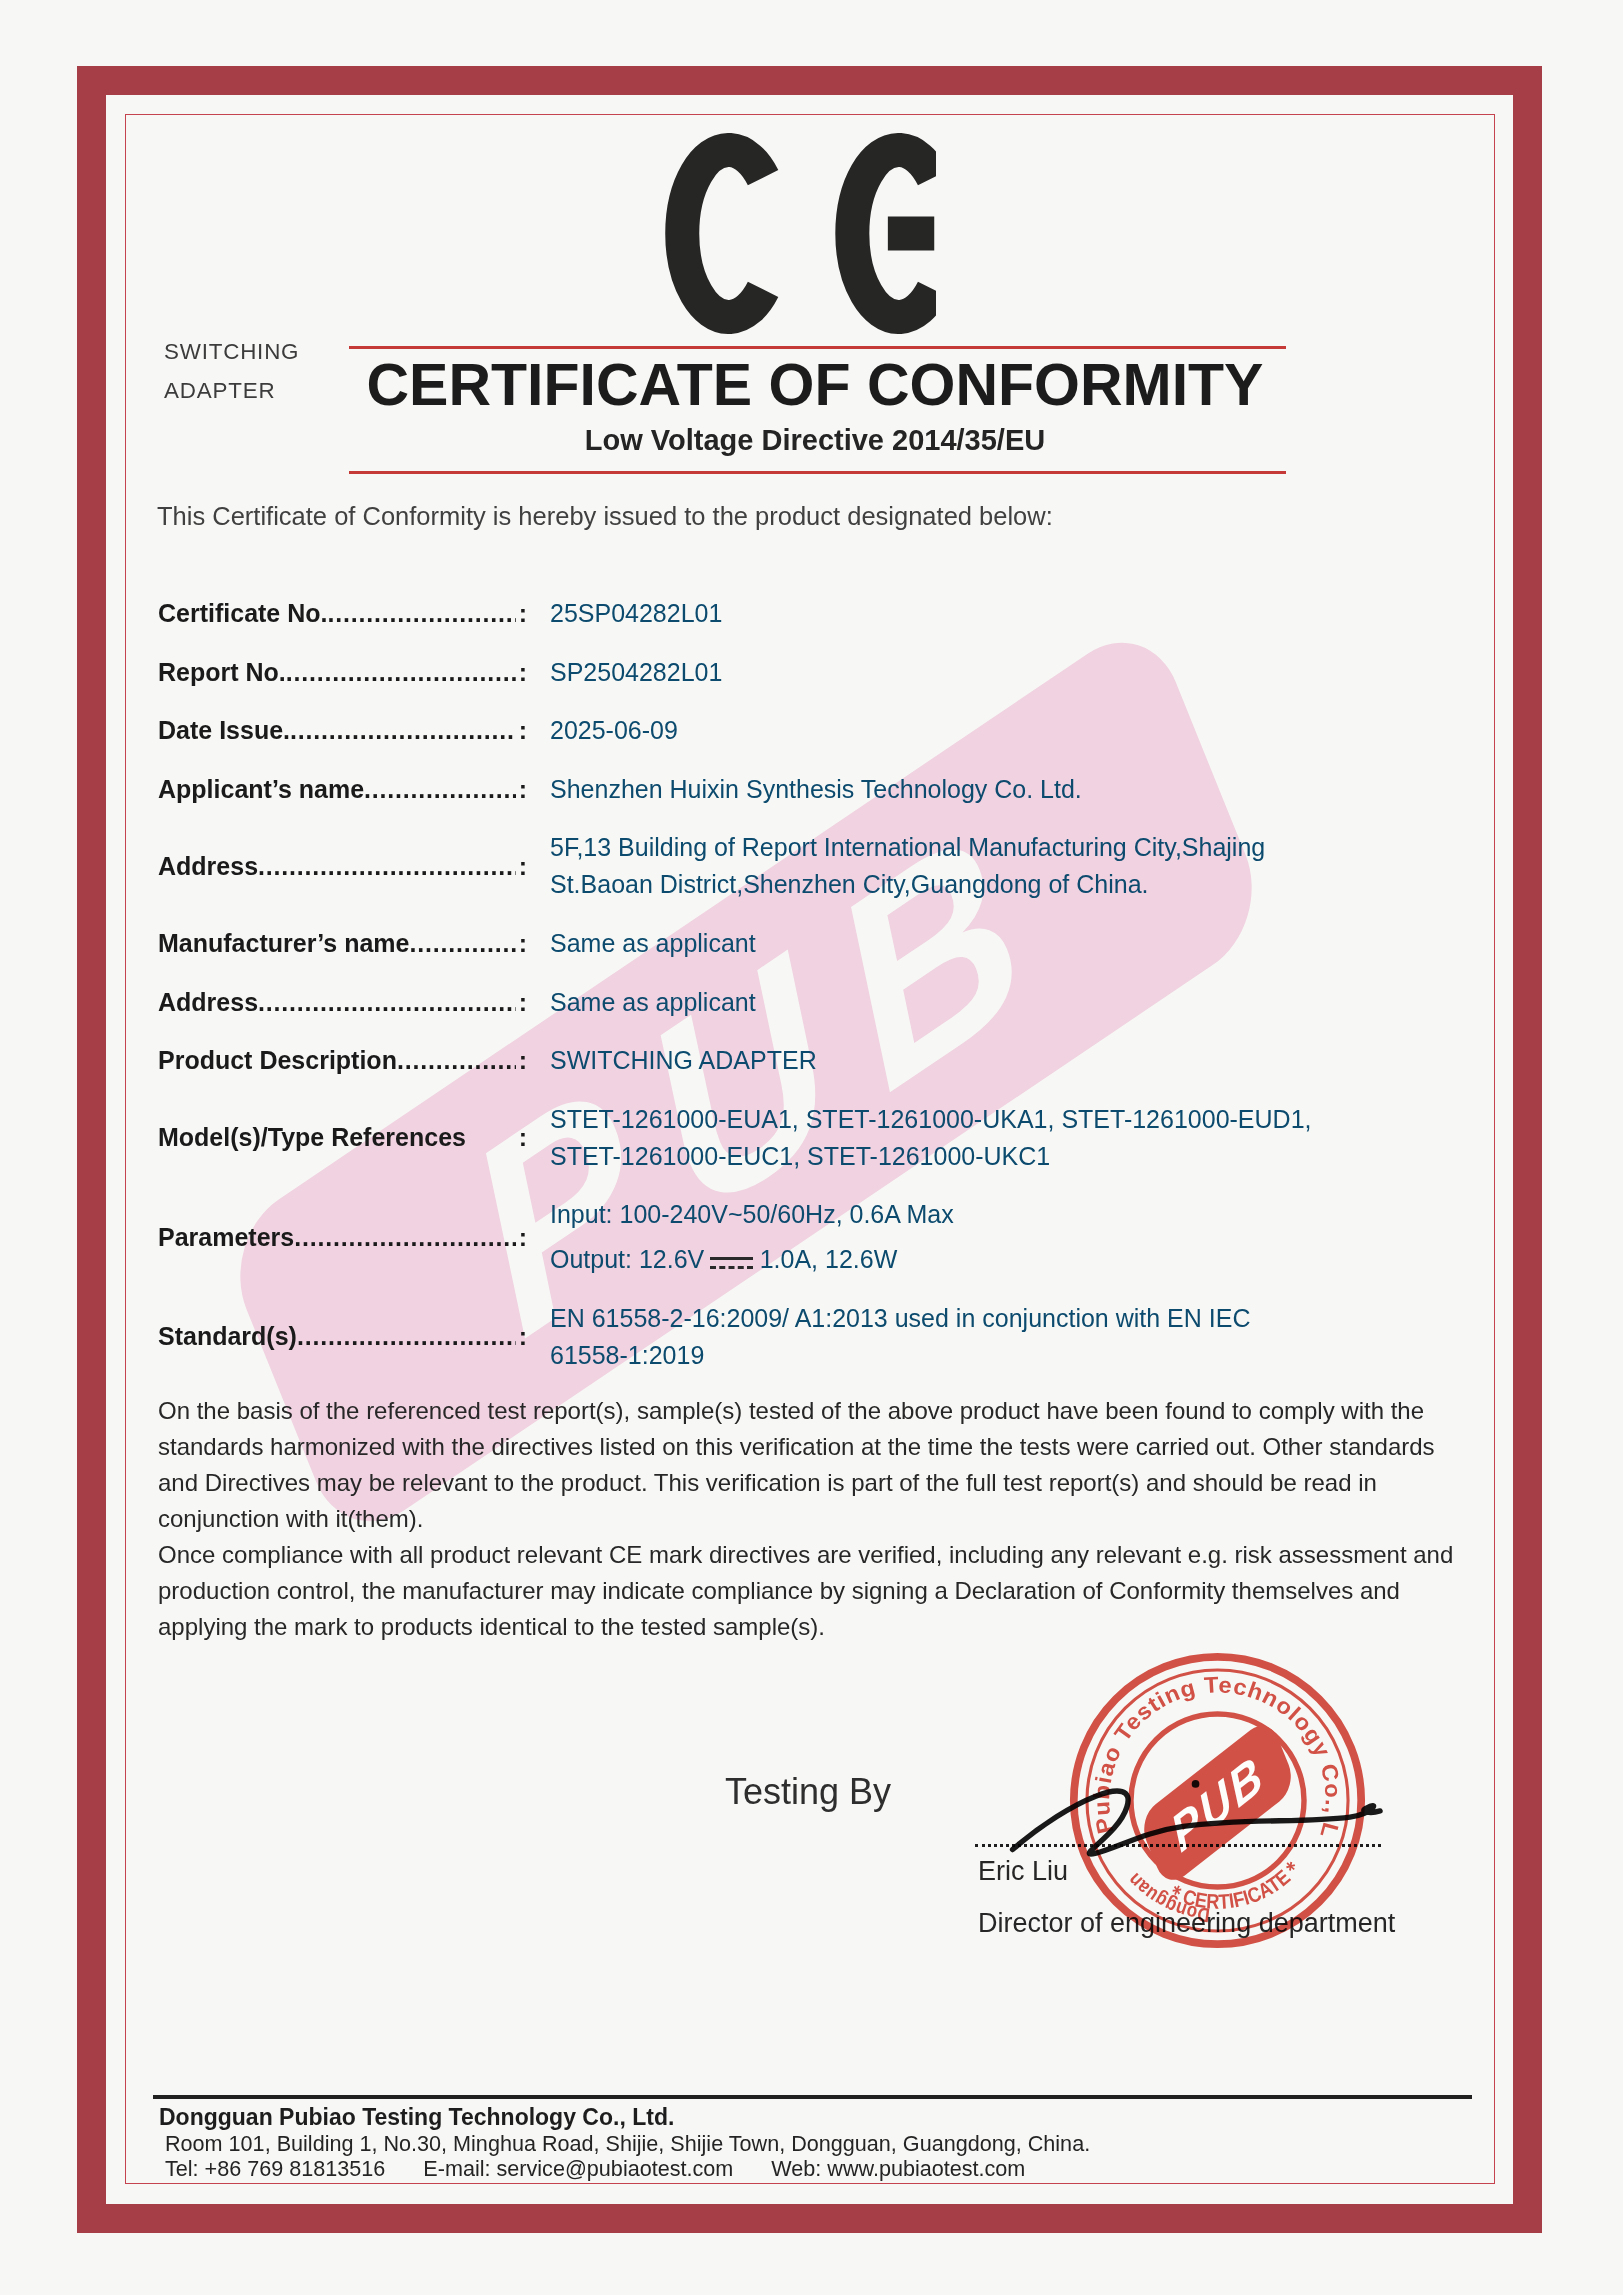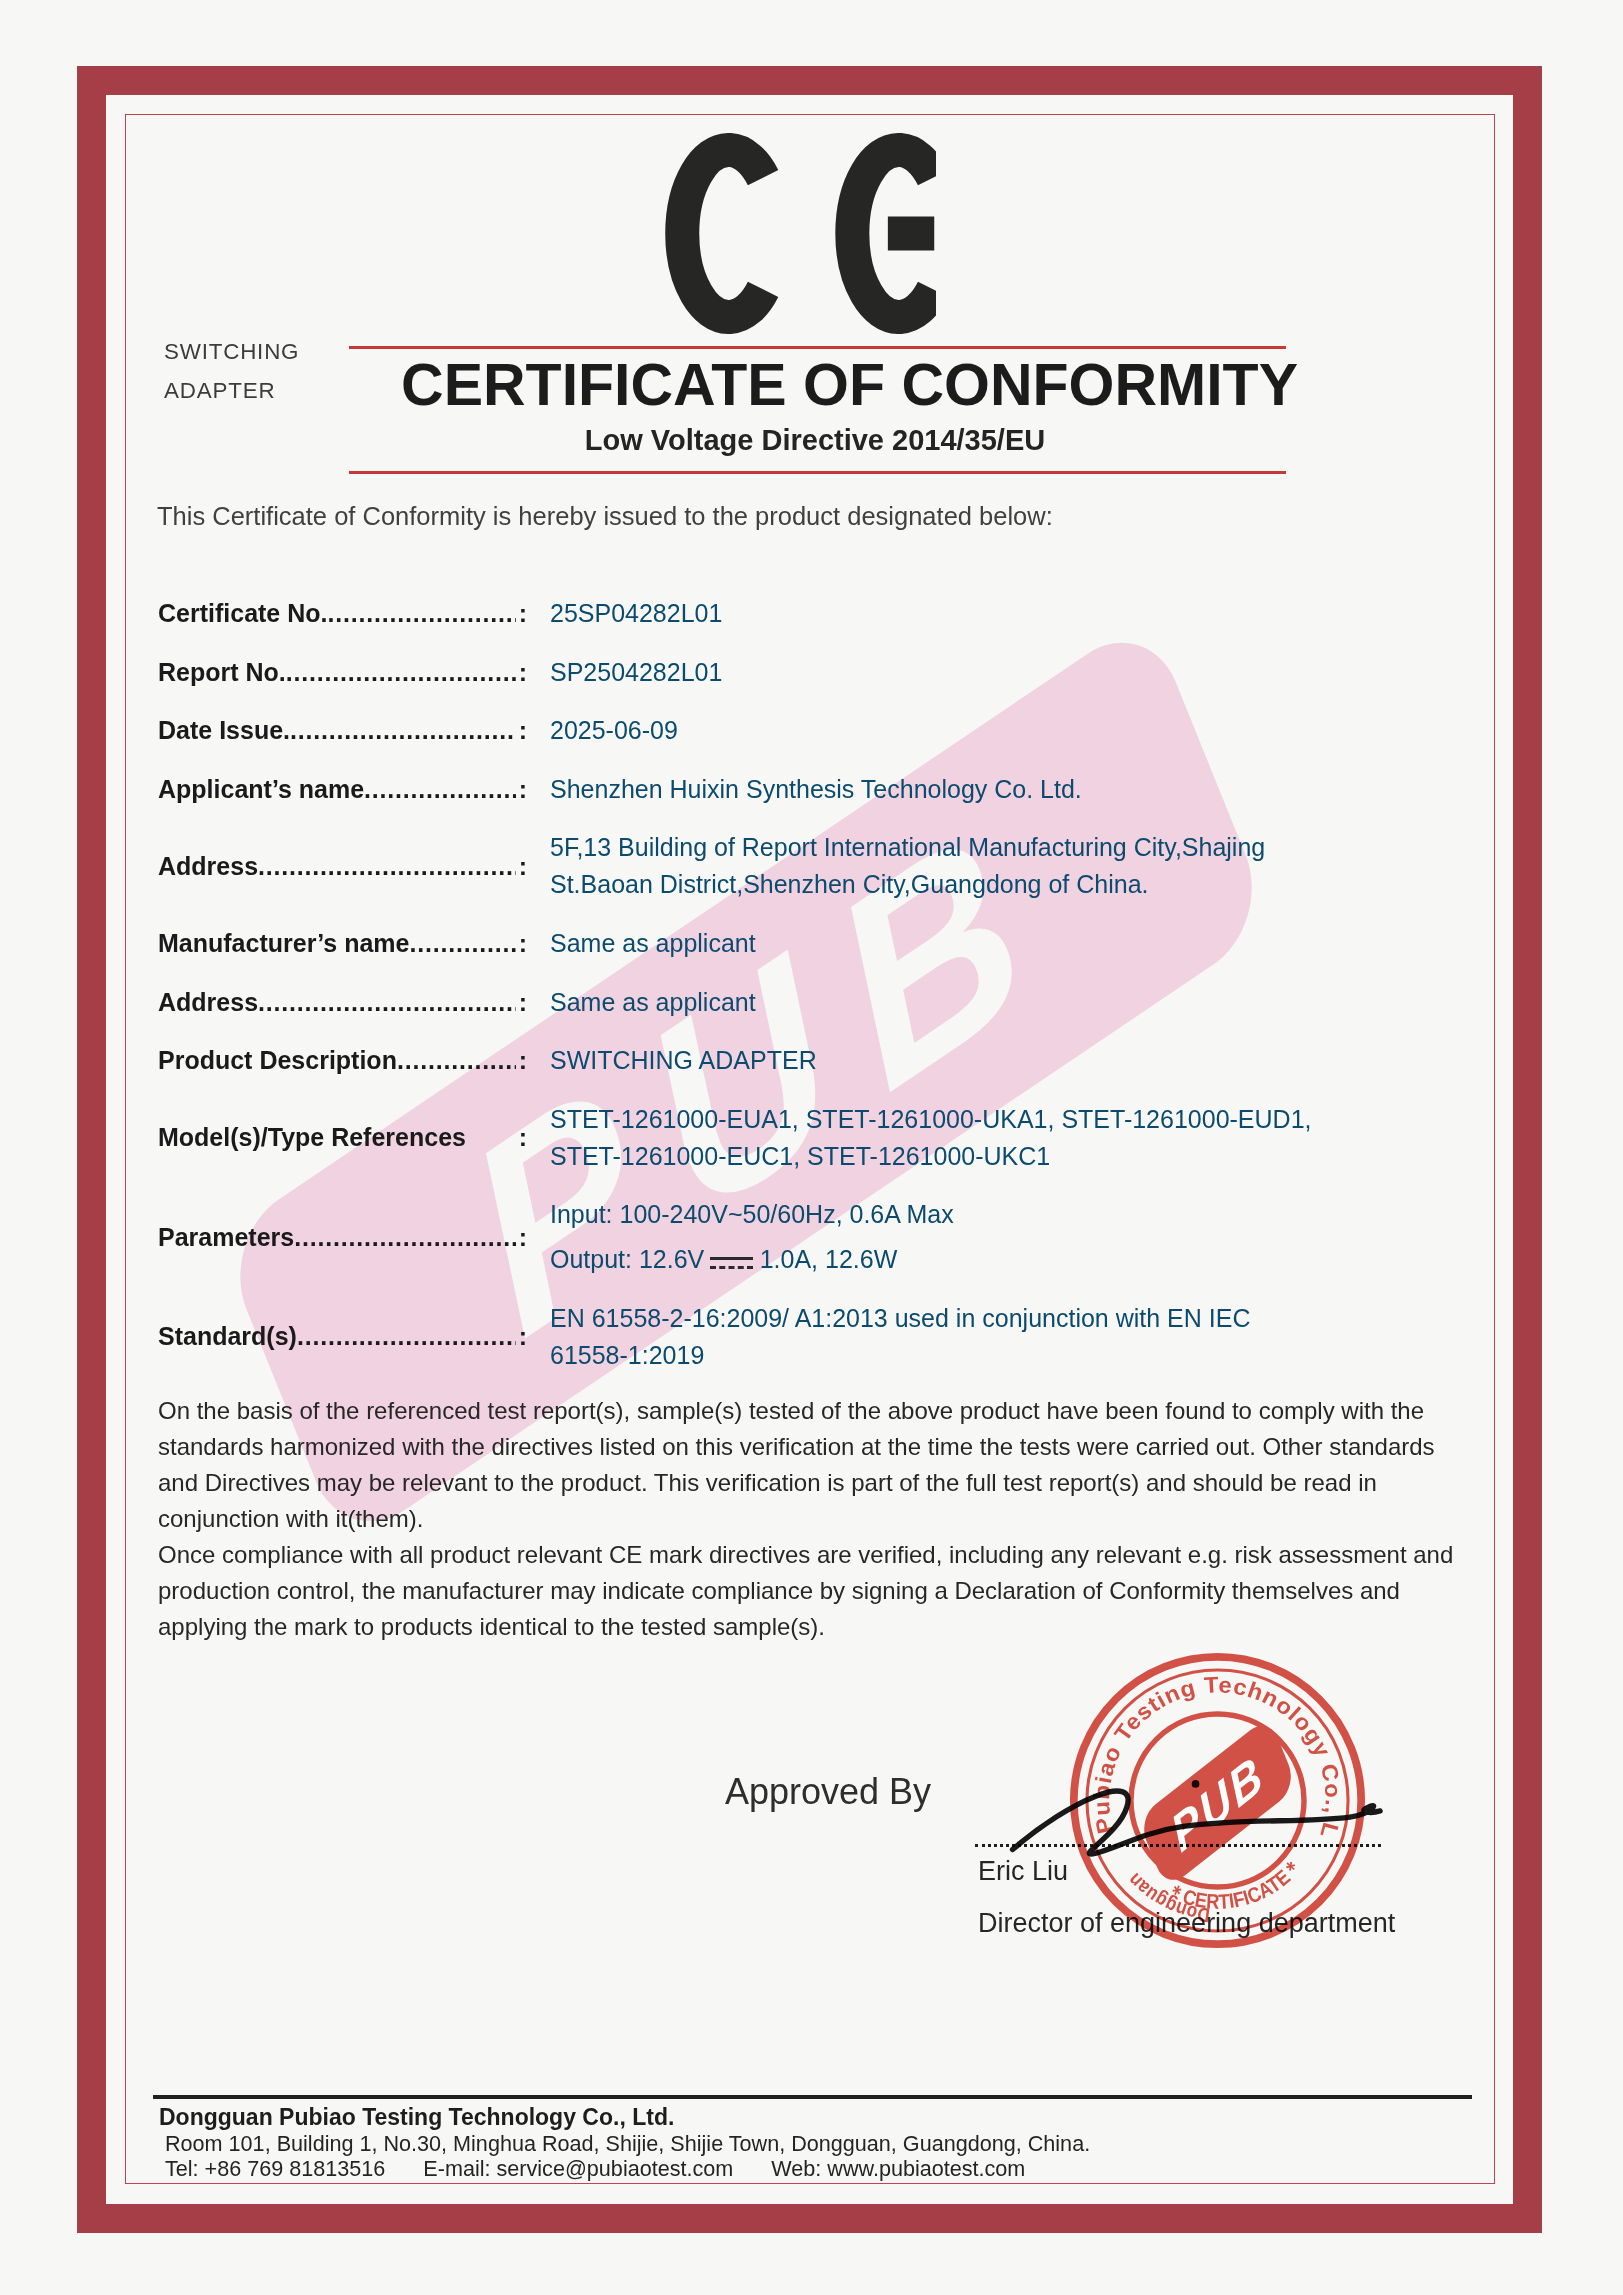--- a/index.html
+++ b/index.html
@@ -43,21 +43,21 @@
   .ce path{stroke:#262624;fill:none;}
   .product-type{
     position:absolute;left:164px;top:332px;
     font-size:22.4px;line-height:39px;color:#3c3c3c;letter-spacing:0.8px;
   }
   .rule{position:absolute;height:3.1px;background:var(--rule-red,#c53a36);}
   .rule-top{left:349px;top:346px;width:937px;}
   .rule-bottom{left:349px;top:471px;width:937px;}
   .title{
     position:absolute;left:332px;top:354px;width:966px;margin:0;
-    text-align:right;font-size:59px;font-weight:bold;line-height:62px;
+    text-align:center;font-size:59px;font-weight:bold;line-height:62px;
     color:#1c1c1c;letter-spacing:0px;white-space:nowrap;
   }
   .subtitle{
     position:absolute;left:332px;top:424px;width:966px;
     text-align:center;font-size:29px;font-weight:bold;color:#242424;
   }
   .intro{
     position:absolute;left:157px;top:502px;margin:0;
     font-size:25.5px;color:#404040;
   }
@@ -255,21 +255,21 @@
             <div class="fv-line">61558-1:2019</div>
           </div>
         </div>
       </div>
 
     <div class="paragraphs">
       <p>On the basis of the referenced test report(s), sample(s) tested of the above product have been found to comply with the standards harmonized with the directives listed on this verification at the time the tests were carried out. Other standards and Directives may be relevant to the product. This verification is part of the full test report(s) and should be read in conjunction with it(them).</p>
       <p>Once compliance with all product relevant CE mark directives are verified, including any relevant e.g. risk assessment and production control, the manufacturer may indicate compliance by signing a Declaration of Conformity themselves and applying the mark to products identical to the tested sample(s).</p>
     </div>
 
-    <div class="approved">Approved By</div>
+    <div class="approved">Testing By</div>
 
     <svg class="signature" width="386" height="93" viewBox="0 0 500 120">
       <path d="M 15 95 C 90 30, 178 -6, 163 40 C 152 76, 94 106, 122 100 C 151 93, 186 72, 236 65 C 320 54, 390 61, 452 53 C 481 49, 493 30, 472 42 C 465 46, 478 49, 491 45" stroke-width="7"></path>
       <circle cx="252" cy="10" r="5"></circle>
     </svg>
 
     <div class="dotted-line"></div>
     <div class="signer-name">Eric Liu</div>
     <div class="signer-title">Director of engineering department</div>
 

